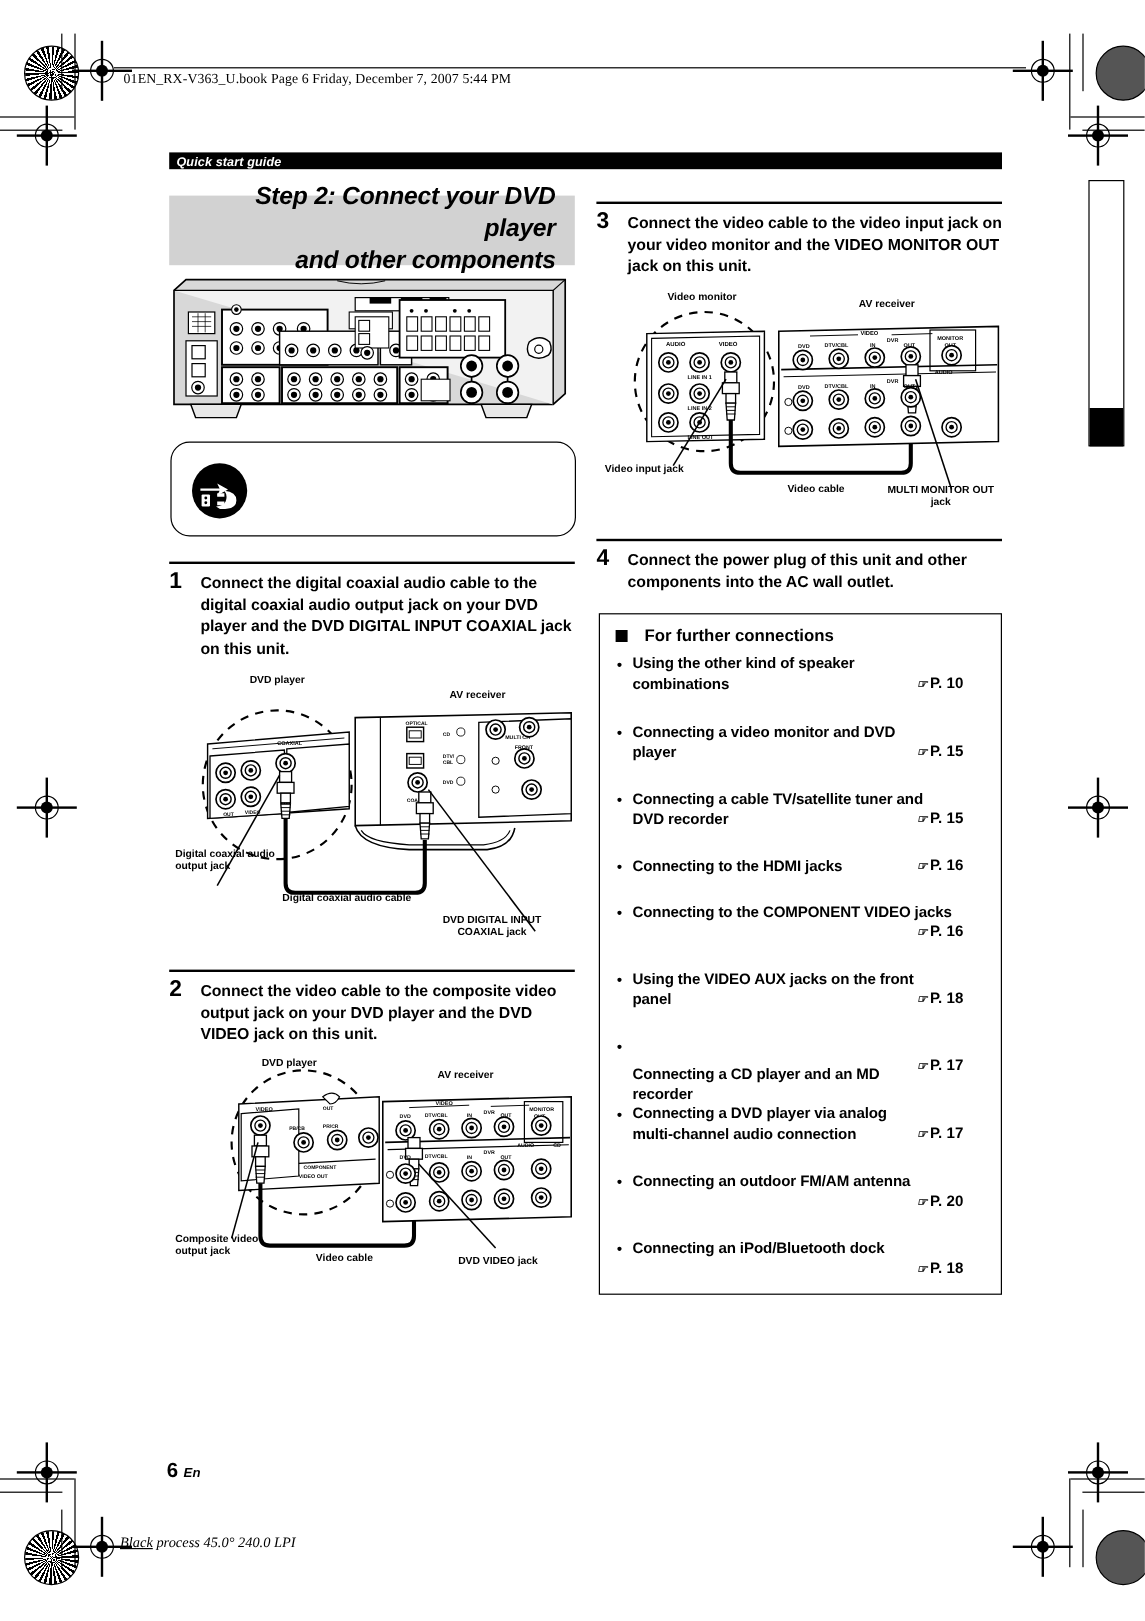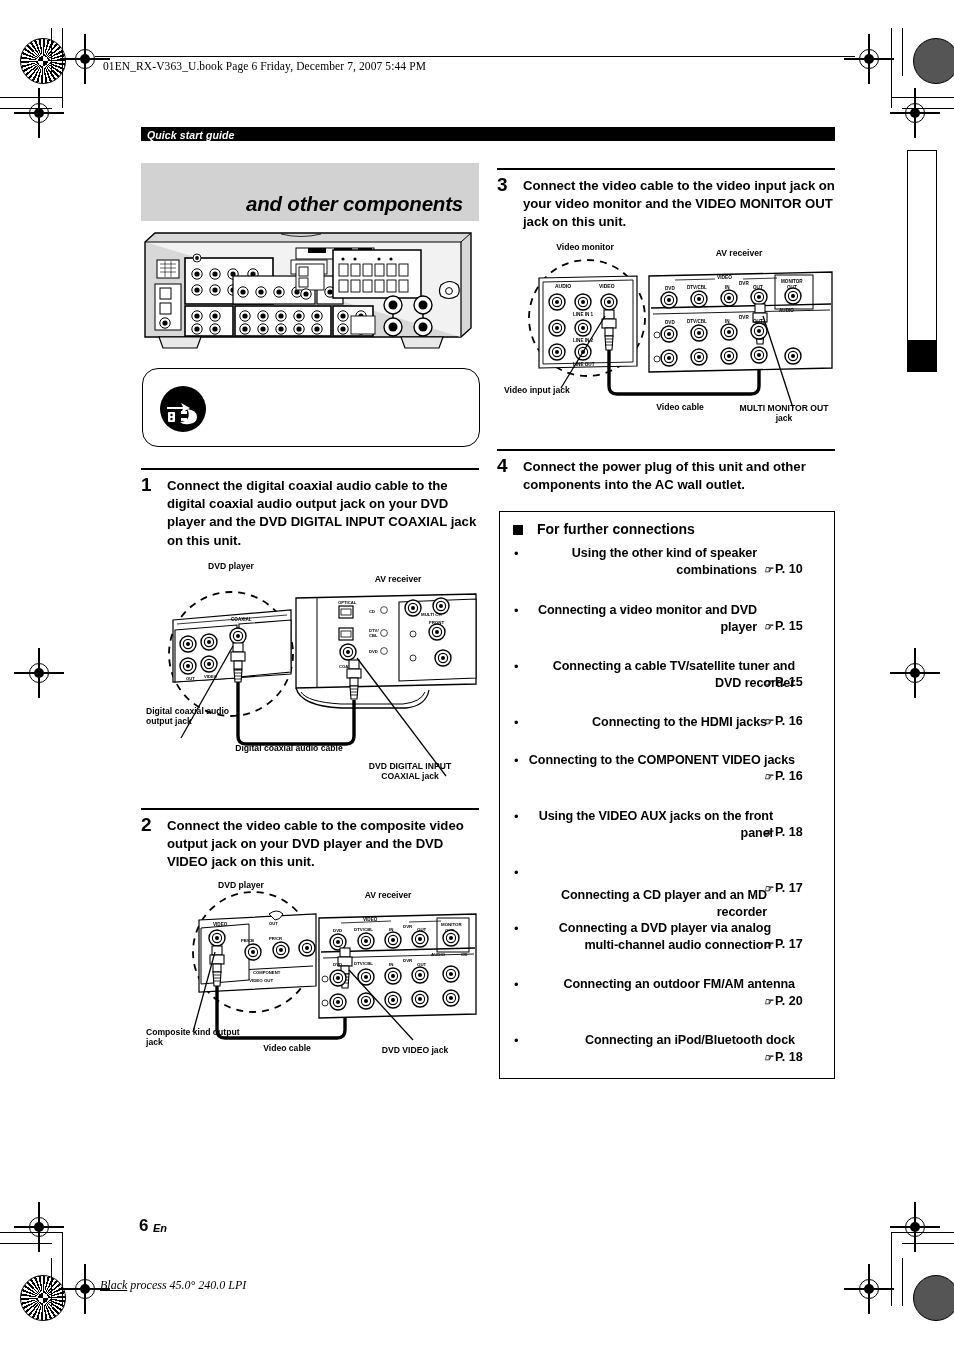--- a/index.html
+++ b/index.html
@@ -54,21 +54,21 @@
   
   .cap{position:absolute;font-weight:bold;font-size:8.6px;line-height:1.2;}
   .cap.c{text-align:center;}
 
   
   .fcbox{position:absolute;border:1.5px solid #000;box-sizing:border-box;}
   .fchead{position:absolute;font-weight:bold;font-size:14px;}
   .fcsq{position:absolute;width:10px;height:10px;background:#000;}
   .fcbullet{position:absolute;font-size:13px;line-height:1;}
   .fclabel{position:absolute;font-weight:bold;font-size:12.6px;
-    line-height:1.35;letter-spacing:-.1px;text-align:right;}
+    line-height:1.35;letter-spacing:-.1px;}
   .fcpage{position:absolute;font-weight:bold;font-size:12.6px;white-space:nowrap;}
   .hand{font-size:10px;font-style:italic;letter-spacing:-1px;margin-right:3px;}
 
   
   .pgnum{position:absolute;font-weight:bold;font-size:17px;}
   .pgen{position:absolute;font-style:italic;font-weight:bold;font-size:11px;}
   .procline{position:absolute;font-family:"Liberation Serif",serif;font-size:12px;font-style:italic;}
   .procline u{text-decoration:underline;}
 
   
@@ -145,21 +145,21 @@
 <div class="cl" style="left:892px;top:1232px;width:62px;height:1.4px;"></div>
 <div class="cl" style="left:902px;top:1243px;width:52px;height:1.4px;"></div>
 
 <div class="hdrline" style="left:95px;top:56px;width:760px;"></div>
 <div class="filehdr abs" style="left:103px;top:60px;">01EN_RX-V363_U.book  Page 6  Friday, December 7, 2007  5:44 PM</div>
 
 <div class="runbar" style="left:141px;top:127px;width:694px;height:14px;">Quick start guide</div>
 
 <div class="titlebox" style="left:141px;top:163px;width:338px;height:58px;">
   <span>
-    <br>
+    <i style="font-style:italic;">Step 2: Connect your DVD player</i><br>
     <i style="font-style:italic;">and other components</i>
   </span>
 </div>
 
 <div class="abs" style="left:141px;top:228px;width:338px;height:124px;">
 <svg width="338" height="124" viewBox="0 0 338 124">
   <defs>
     <g id="rca">
       <circle r="5.2" fill="#fff" stroke="#000" stroke-width="1"></circle>
       <circle r="2.6" fill="#000"></circle>
@@ -647,21 +647,21 @@
       </g>
     <circle cx="184" cy="89" r="3" fill="none" stroke="#000" stroke-width="0.8"></circle>
     <circle cx="184" cy="113" r="3" fill="none" stroke="#000" stroke-width="0.8"></circle>
 
     <line x1="52" y1="142" x2="74" y2="62" stroke="#000" stroke-width="1.3"></line>
     <line x1="272" y1="150" x2="208" y2="80" stroke="#000" stroke-width="1.3"></line>
   </svg>
 </div>
 <div class="cap c" style="left:196px;top:880px;width:90px;">DVD player</div>
 <div class="cap c" style="left:345px;top:890px;width:86px;">AV receiver</div>
-<div class="cap" style="left:146px;top:1027px;width:96px;">Composite kind output jack</div>
+<div class="cap" style="left:146px;top:1027px;width:96px;">Composite video output jack</div>
 <div class="cap c" style="left:242px;top:1043px;width:90px;">Video cable</div>
 <div class="cap c" style="left:360px;top:1045px;width:110px;">DVD VIDEO jack</div>
 
 <div class="steprule" style="left:497px;top:168px;width:338px;"></div>
 <div class="stepnum" style="left:497px;top:174px;">3</div>
 <div class="steptxt" style="left:523px;top:177px;width:312px;">Connect the video cable to the video input jack on your video monitor and the VIDEO MONITOR OUT jack on this unit.</div>
 
 <div class="abs" style="left:497px;top:246px;width:338px;height:175px;">
   <svg width="338" height="175" viewBox="0 0 338 175">
     <defs>

